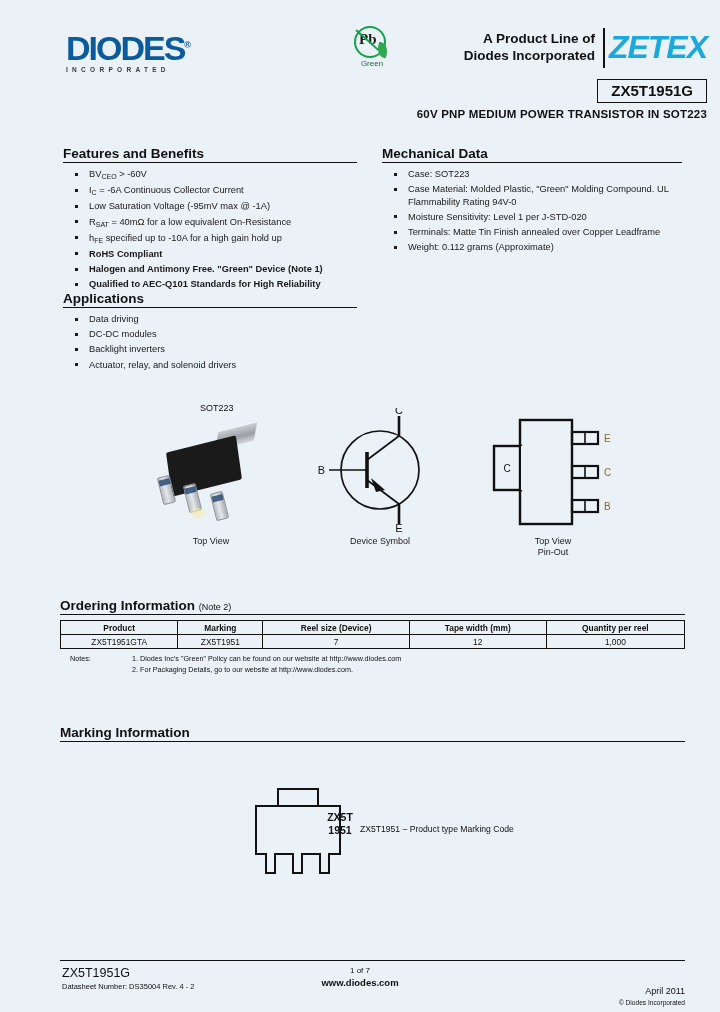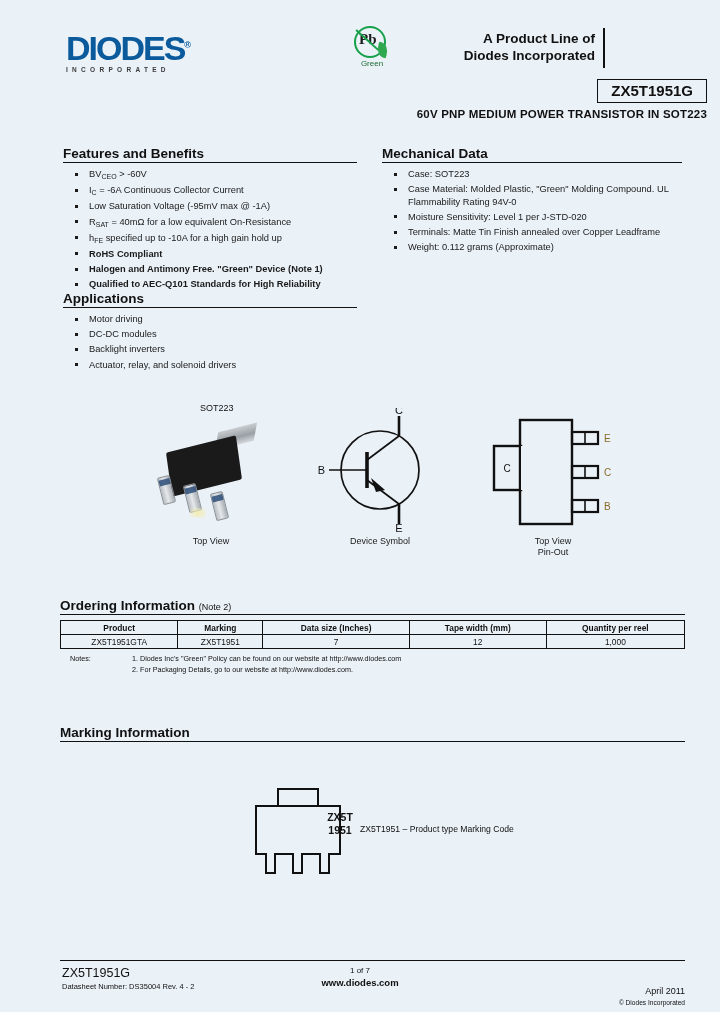--- a/index.html
+++ b/index.html
@@ -212,20 +212,21 @@
       <div class="pb-slash"></div>
       <div class="pb-leaf"></div>
       <div class="pb-green">Green</div>
     </div>
 
     <div class="apl">
       <div>A Product Line of</div>
       <div>Diodes Incorporated</div>
     </div>
     <div class="apl-div"></div>
+    <div class="zetex">ZETEX</div>
 
     <div class="partnum-box">ZX5T1951G</div>
     <div class="subtitle">60V PNP MEDIUM POWER TRANSISTOR IN SOT223</div>
   </div>
 
   <div class="sec" style="left:63px;top:146px;width:294px;">
     <div class="sec-title">Features and Benefits</div>
     <div class="sec-rule"></div>
     <ul class="bl" id="features-list">
         <li>BV<sub>CEO</sub> &gt; -60V</li>
@@ -236,21 +237,21 @@
         <li class="b">RoHS Compliant</li>
         <li class="b">Halogen and Antimony Free. "Green" Device (Note 1)</li>
         <li class="b">Qualified to AEC-Q101 Standards for High Reliability</li>
       </ul>
   </div>
 
   <div class="sec" style="left:63px;top:291px;width:294px;">
     <div class="sec-title">Applications</div>
     <div class="sec-rule"></div>
     <ul class="bl" id="applications-list">
-        <li>Motor driving</li>
+        <li>Data driving</li>
         <li>DC-DC modules</li>
         <li>Backlight inverters</li>
         <li>Actuator, relay, and solenoid drivers</li>
       </ul>
   </div>
 
   <div class="sec" style="left:382px;top:146px;width:300px;">
     <div class="sec-title">Mechanical Data</div>
     <div class="sec-rule"></div>
     <ul class="bl" id="mechanical-list">
@@ -327,21 +328,21 @@
       <span>Ordering Information</span>
       <span class="note">(Note 2)</span>
     </div>
     <div class="sec-rule"></div>
 
     <table class="ord">
       <thead>
           <tr class="hdr" id="ord-head">
             <th>Product</th>
             <th>Marking</th>
-            <th>Data size (Inches)</th>
+            <th>Reel size (Device)</th>
             <th>Tape width (mm)</th>
             <th>Quantity per reel</th>
           </tr>
         </thead>
       <tbody id="ord-body">
           <tr class="last">
             <td>ZX5T1951GTA</td>
             <td>ZX5T1951</td>
             <td>7</td>
             <td>12</td>

